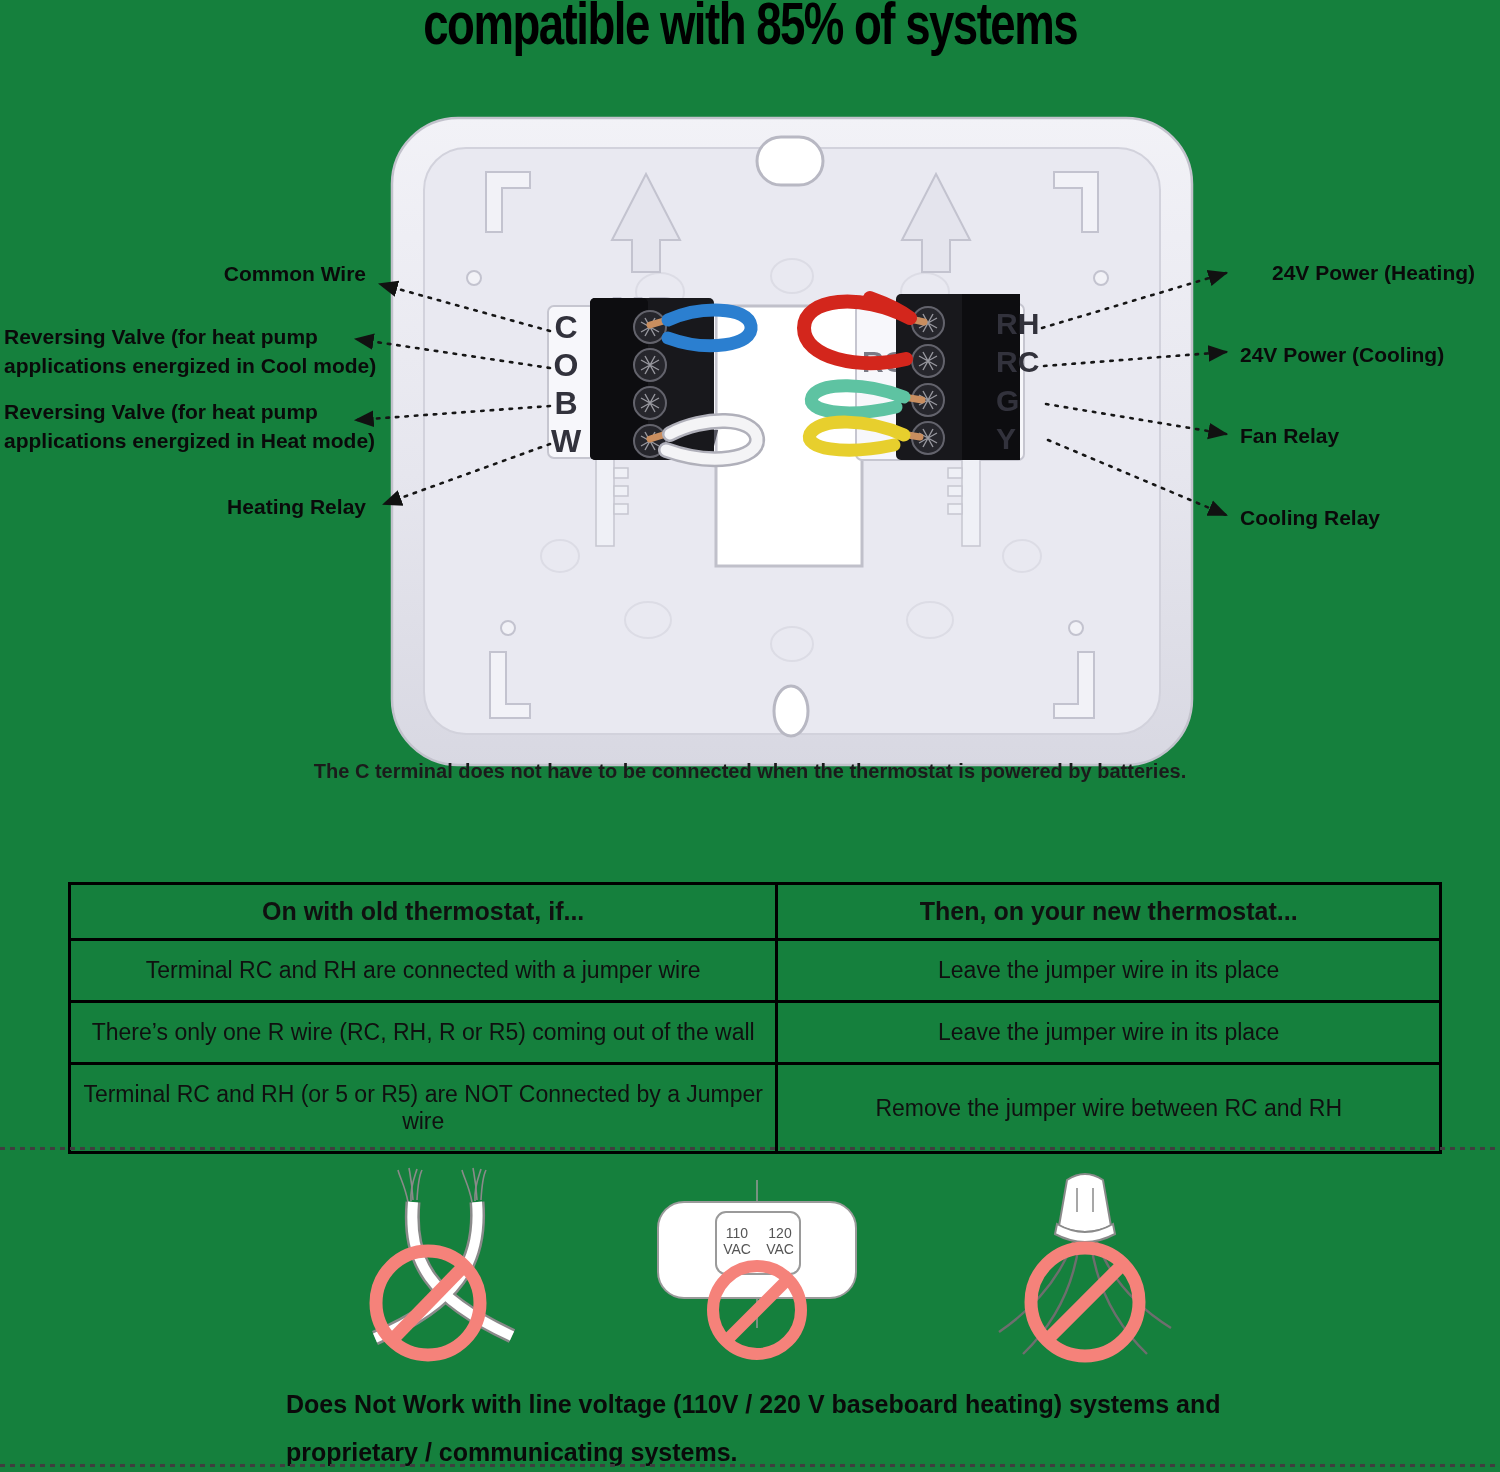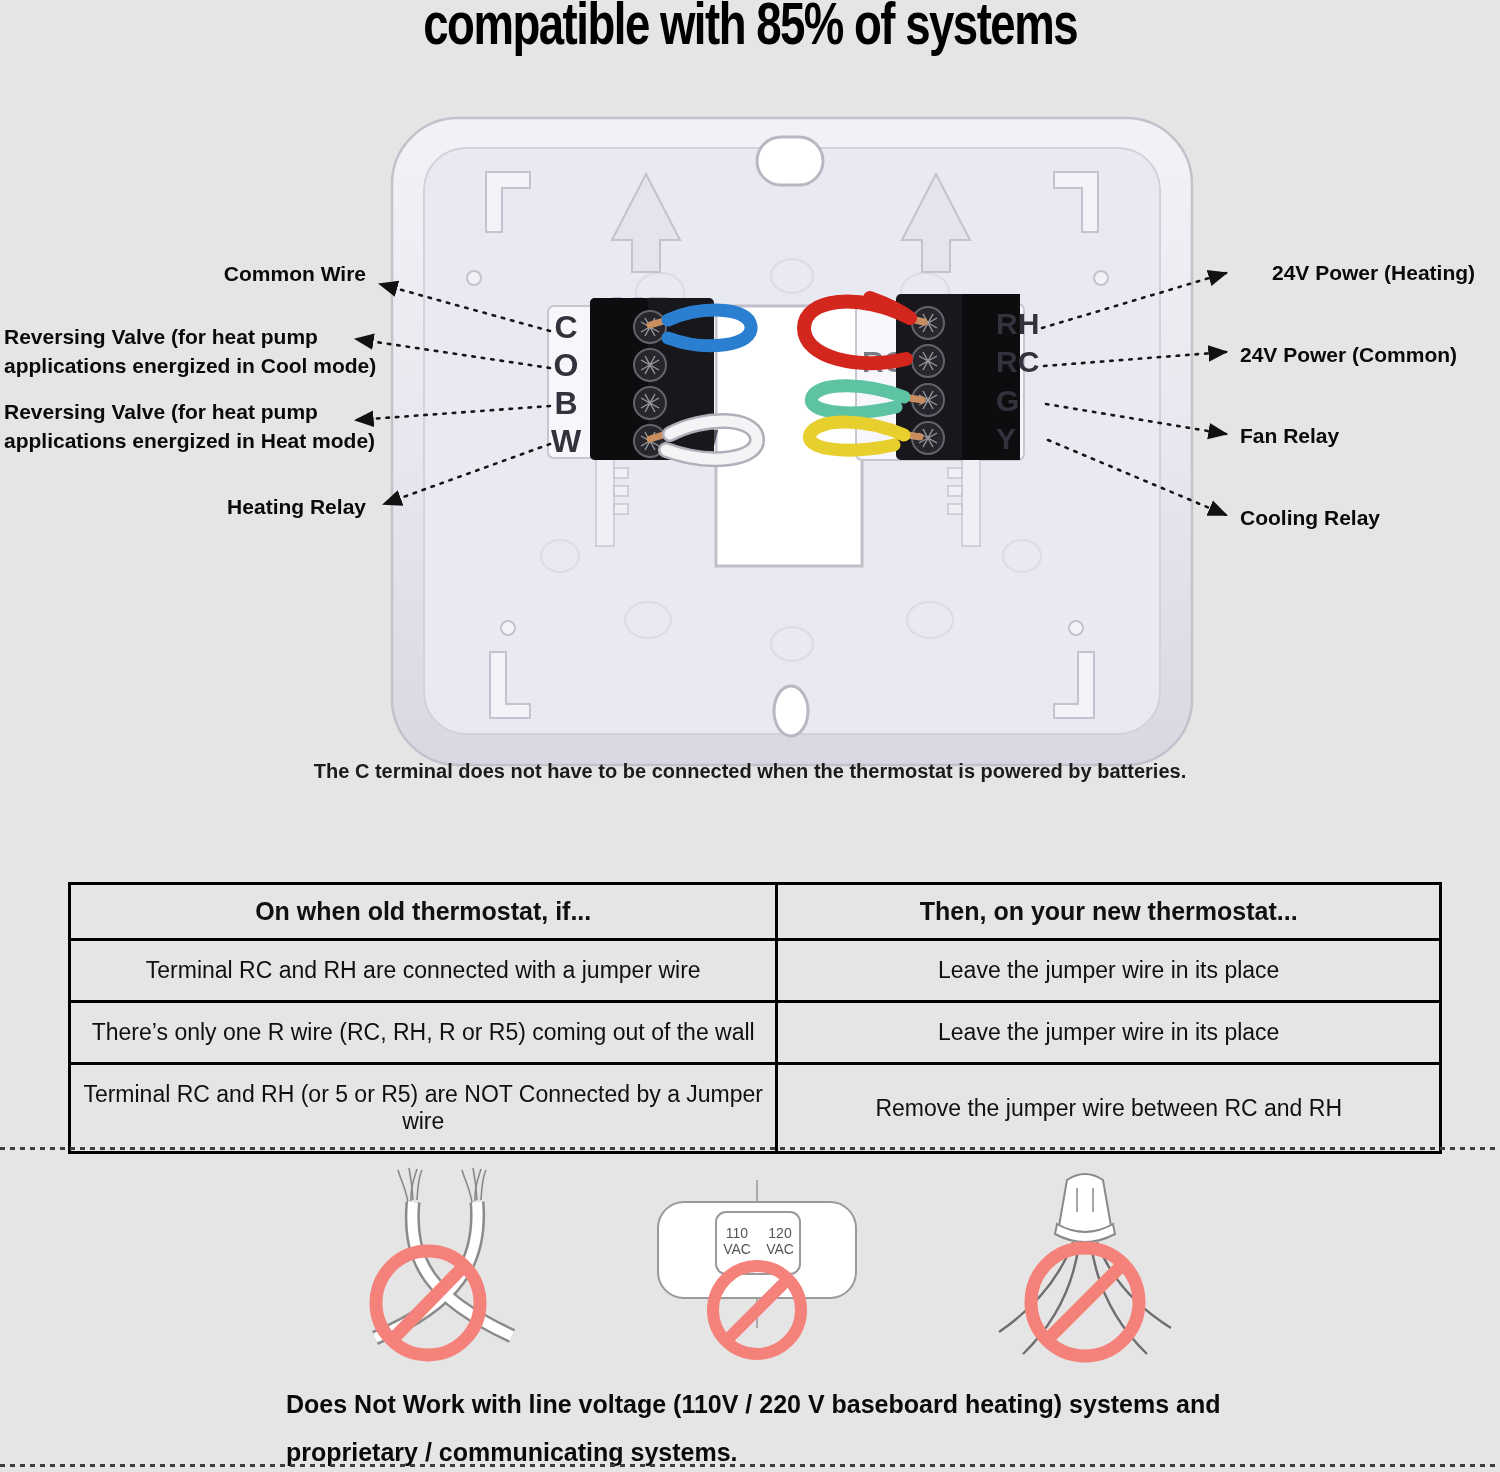--- a/index.html
+++ b/index.html
@@ -1,16 +1,16 @@
 <!DOCTYPE html>
 <html><head>
 <meta charset="utf-8">
 <style>
   html,body{margin:0;padding:0;background:#fff;}
-  .page{position:relative;width:1500px;height:1472px;background:#e5e5e5;
+  .page{position:relative;width:1500px;height:1472px;background:#15803d;
         font-family:"Liberation Sans",sans-serif;overflow:hidden;}
 
   
   .title-wrap{position:absolute;top:-11px;left:0;width:100%;display:flex;justify-content:center;}
   .title-wrap span{font-weight:bold;font-size:60px;letter-spacing:-2px;color:#000;
                    transform:scaleX(0.76);transform-origin:center top;white-space:nowrap;}
 
   
   .diagram-svg{position:absolute;left:0;top:0;width:1500px;height:810px;}
   svg text{font-family:"Liberation Sans",sans-serif;}
@@ -183,35 +183,35 @@
       <path d="M1046,404 L1226,434" marker-end="url(#arrowhead)"></path>
       <path d="M1048,440 L1226,515" marker-end="url(#arrowhead)"></path>
     </g>
   </svg>
 
   <div class="callout r" style="right:1134px;top:259px;">Common Wire</div>
   <div class="callout" style="left:4px;top:397px;width:408px;">Reversing Valve (for heat pump applications energized in Heat mode)</div>
   <div class="callout" style="left:4px;top:322px;width:408px;">Reversing Valve (for heat pump applications energized in Cool mode)</div>
   <div class="callout r" style="right:1134px;top:492px;">Heating Relay</div>
   <div class="callout" style="left:1240px;top:258px;margin-left:32px;">24V Power (Heating)</div>
-  <div class="callout" style="left:1240px;top:340px;">24V Power (Common)</div>
+  <div class="callout" style="left:1240px;top:340px;">24V Power (Cooling)</div>
   <div class="callout" style="left:1240px;top:421px;">Fan Relay</div>
   <div class="callout" style="left:1240px;top:503px;">Cooling Relay</div>
 
   <div class="caption">The C terminal does not have to be connected when the thermostat is powered by batteries.</div>
 
 
   <table class="jumper">
     <colgroup>
         <col style="width:51.6%">
         <col style="width:48.4%">
       </colgroup>
     <thead>
       <tr>
-        <th>On when old thermostat, if...</th>
+        <th>On with old thermostat, if...</th>
         <th>Then, on your new thermostat...</th>
       </tr>
     </thead>
     <tbody>
       <tr>
         <td>Terminal RC and RH are connected with a jumper wire</td>
         <td>Leave the jumper wire in its place</td>
       </tr>
       <tr>
         <td>There’s only one R wire (RC, RH, R or R5) coming out of the wall</td>

